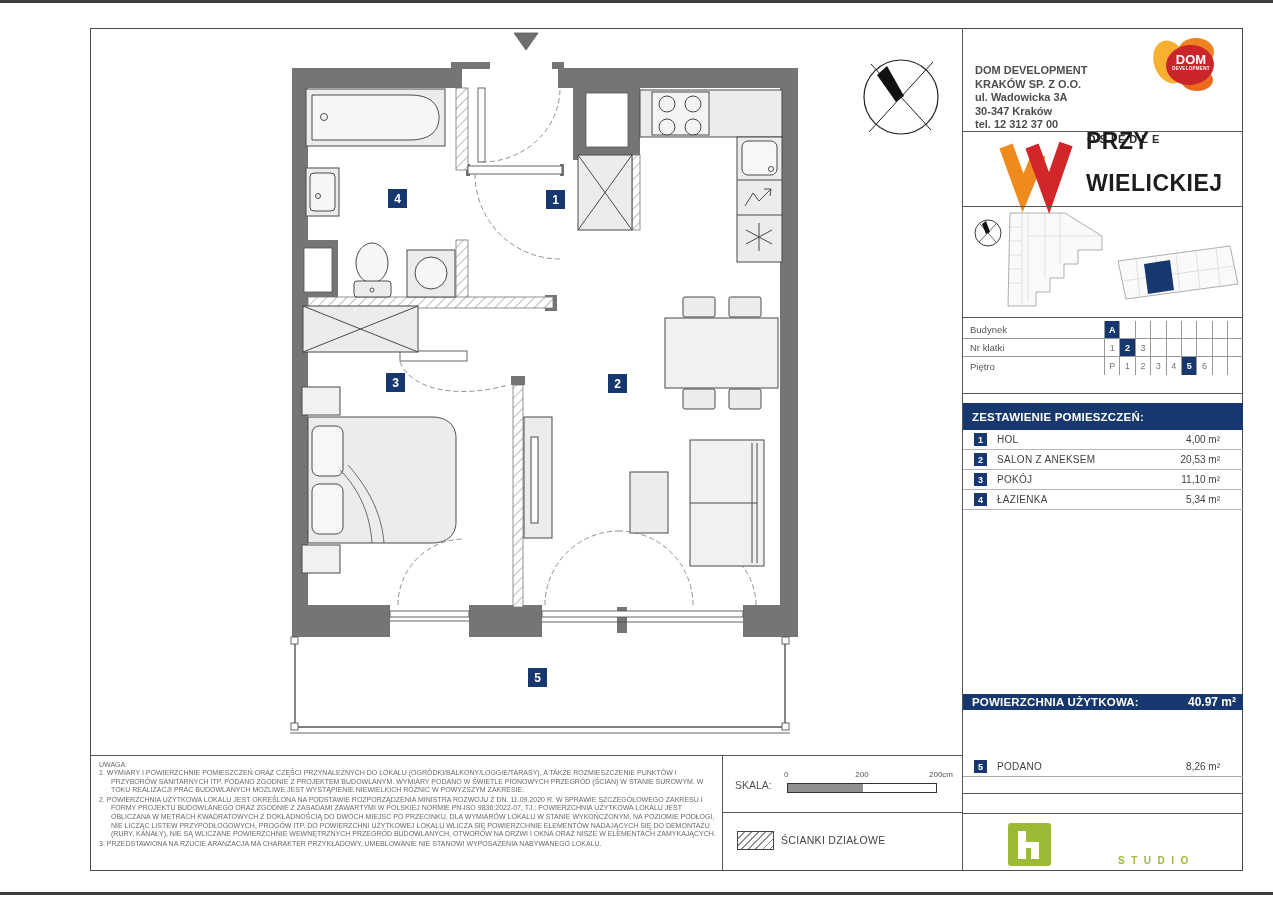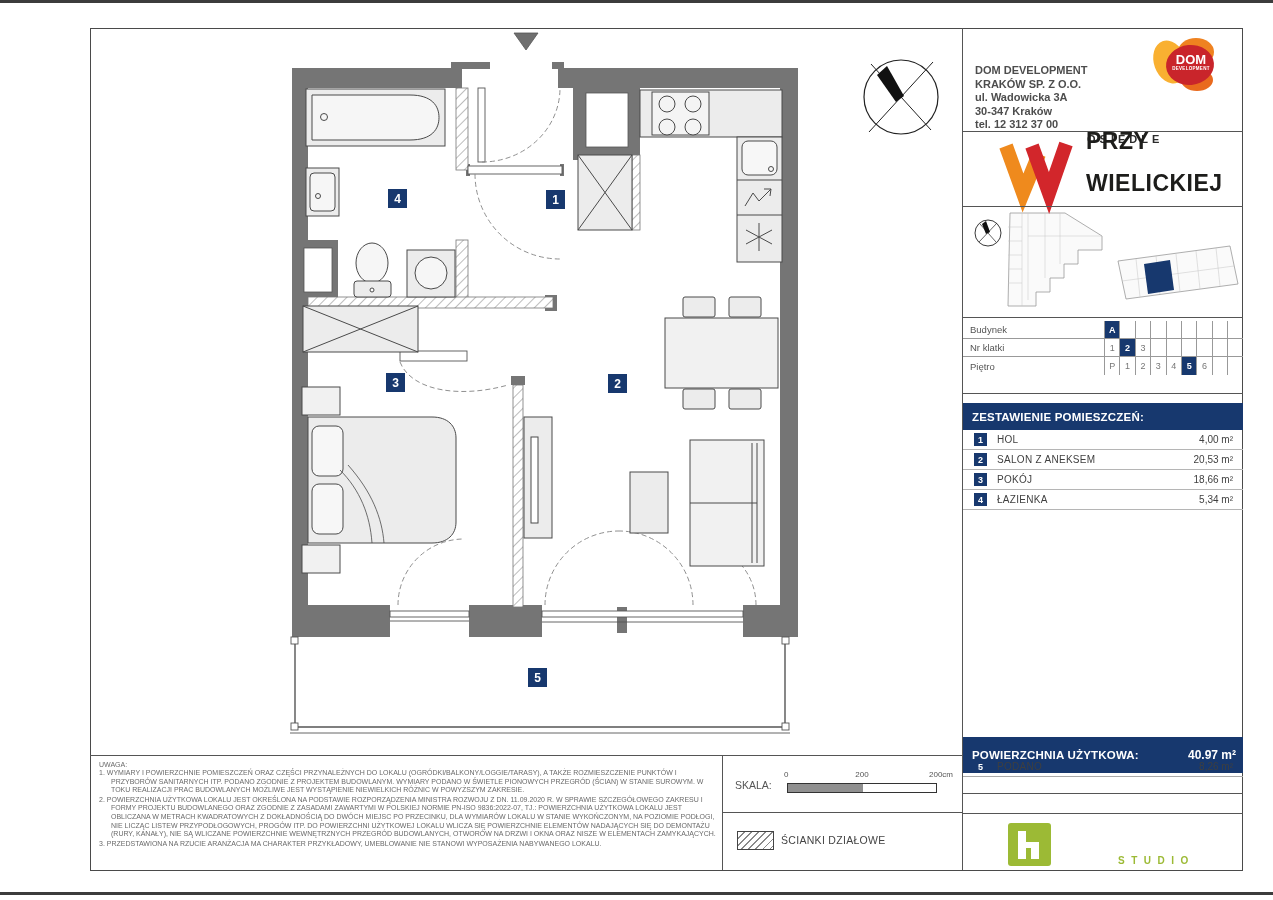--- a/index.html
+++ b/index.html
@@ -15,21 +15,21 @@
   .box{z-index:2;box-sizing:border-box;}
   .plan-box{left:90px;top:28px;width:873px;height:727px;border-right:1px solid #555;}
   .notes-box{left:90px;top:755px;width:633px;height:115px;border-top:1px solid #555;border-right:1px solid #555;}
   .skala-box{left:723px;top:755px;width:240px;height:58px;border-top:1px solid #555;border-bottom:1px solid #555;border-right:1px solid #555;}
   .scianki-box{left:723px;top:813px;width:240px;height:57px;border-right:1px solid #555;}
   .addr-box{left:963px;top:28px;width:280px;height:77px;border-bottom:1px solid #555;margin-top:27px;}
   .estate-box{left:963px;top:105px;width:280px;height:102px;border-bottom:1px solid #555;}
   .diagrams-box{left:963px;top:207px;width:280px;height:111px;border-bottom:1px solid #555;}
   .loc-box{left:963px;top:318px;width:280px;height:76px;border-bottom:1px solid #555;padding-top:3px;}
   .zest-box{left:963px;top:394px;width:280px;height:343px;}
-  .pow-bar{left:963px;top:737px;width:280px;height:36px;background:#17386e;color:#fff;display:flex;align-items:center;z-index:2;}
+  .pow-bar{left:963px;top:694px;width:280px;height:16px;background:#17386e;color:#fff;display:flex;align-items:center;z-index:2;}
   .pow-label{font-size:11.5px;font-weight:bold;padding-left:9px;letter-spacing:.2px;}
   .pow-value{margin-left:auto;padding-right:7px;font-size:12px;font-weight:bold;}
   .balk-row{left:963px;top:757px;width:280px;height:19px;border-bottom:1px solid #a9a9a9;display:flex;align-items:center;z-index:2;}
   .empty-row{left:963px;top:776px;width:280px;height:17px;border-bottom:1px solid #555;z-index:2;}
   .studio-box{left:963px;top:813px;width:280px;height:57px;border-top:1px solid #555;}
 
   
   .addr-lines{padding:9px 0 0 12px;font-weight:bold;font-size:11px;line-height:13.5px;color:#4d4d4d;}
   .addr-lines span{display:block;}
   .domlogo-main{left:1168px;top:52px;width:46px;text-align:center;font-weight:bold;color:#fff;font-size:13px;z-index:3;}
@@ -46,21 +46,21 @@
             font-size:9px;color:#777;box-sizing:border-box;}
   .loc-cell.active{background:#17386e;color:#fff;font-weight:bold;}
 
   
   .zest-header{margin-top:9px;height:27px;background:#17386e;color:#fff;font-weight:bold;font-size:11.5px;
                display:flex;align-items:center;padding-left:9px;letter-spacing:.2px;}
   .room-row{height:19px;display:flex;align-items:center;border-bottom:1px solid #b5b5b5;}
   .rbadge{width:13px;height:13px;background:#17386e;color:#fff;font-size:9px;font-weight:bold;
           display:flex;align-items:center;justify-content:center;margin-left:11px;flex:none;}
   .rname{margin-left:10px;font-size:10px;color:#3f3f3f;letter-spacing:.3px;}
-  .rarea{margin-left:auto;margin-right:10px;font-size:10px;color:#3f3f3f;}
+  .rarea{margin-left:auto;margin-right:23px;font-size:10px;color:#3f3f3f;}
 
   
   .badge{width:19px;height:19px;background:#17386e;color:#fff;font-size:12px;font-weight:bold;
          display:flex;align-items:center;justify-content:center;z-index:3;}
 
   
   .skala-label{left:735px;top:779px;font-size:10.5px;color:#555;z-index:3;}
   .scalebar{left:787px;top:783px;width:150px;height:10px;border:1px solid #333;display:flex;z-index:3;box-sizing:border-box;}
   .scalebar-dark{width:75px;background:#909090;}
   .tick{font-size:8px;color:#555;z-index:3;}
@@ -381,21 +381,21 @@
           <div class="rarea">4,00 m²</div>
         </div>
         <div class="room-row">
           <div class="rbadge">2</div>
           <div class="rname">SALON Z ANEKSEM</div>
           <div class="rarea">20,53 m²</div>
         </div>
         <div class="room-row">
           <div class="rbadge">3</div>
           <div class="rname">POKÓJ</div>
-          <div class="rarea">18,66 m²</div>
+          <div class="rarea">11,10 m²</div>
         </div>
         <div class="room-row">
           <div class="rbadge">4</div>
           <div class="rname">ŁAZIENKA</div>
           <div class="rarea">5,34 m²</div>
         </div>
       </div>
   </div>
 
   <div class="abs pow-bar">

